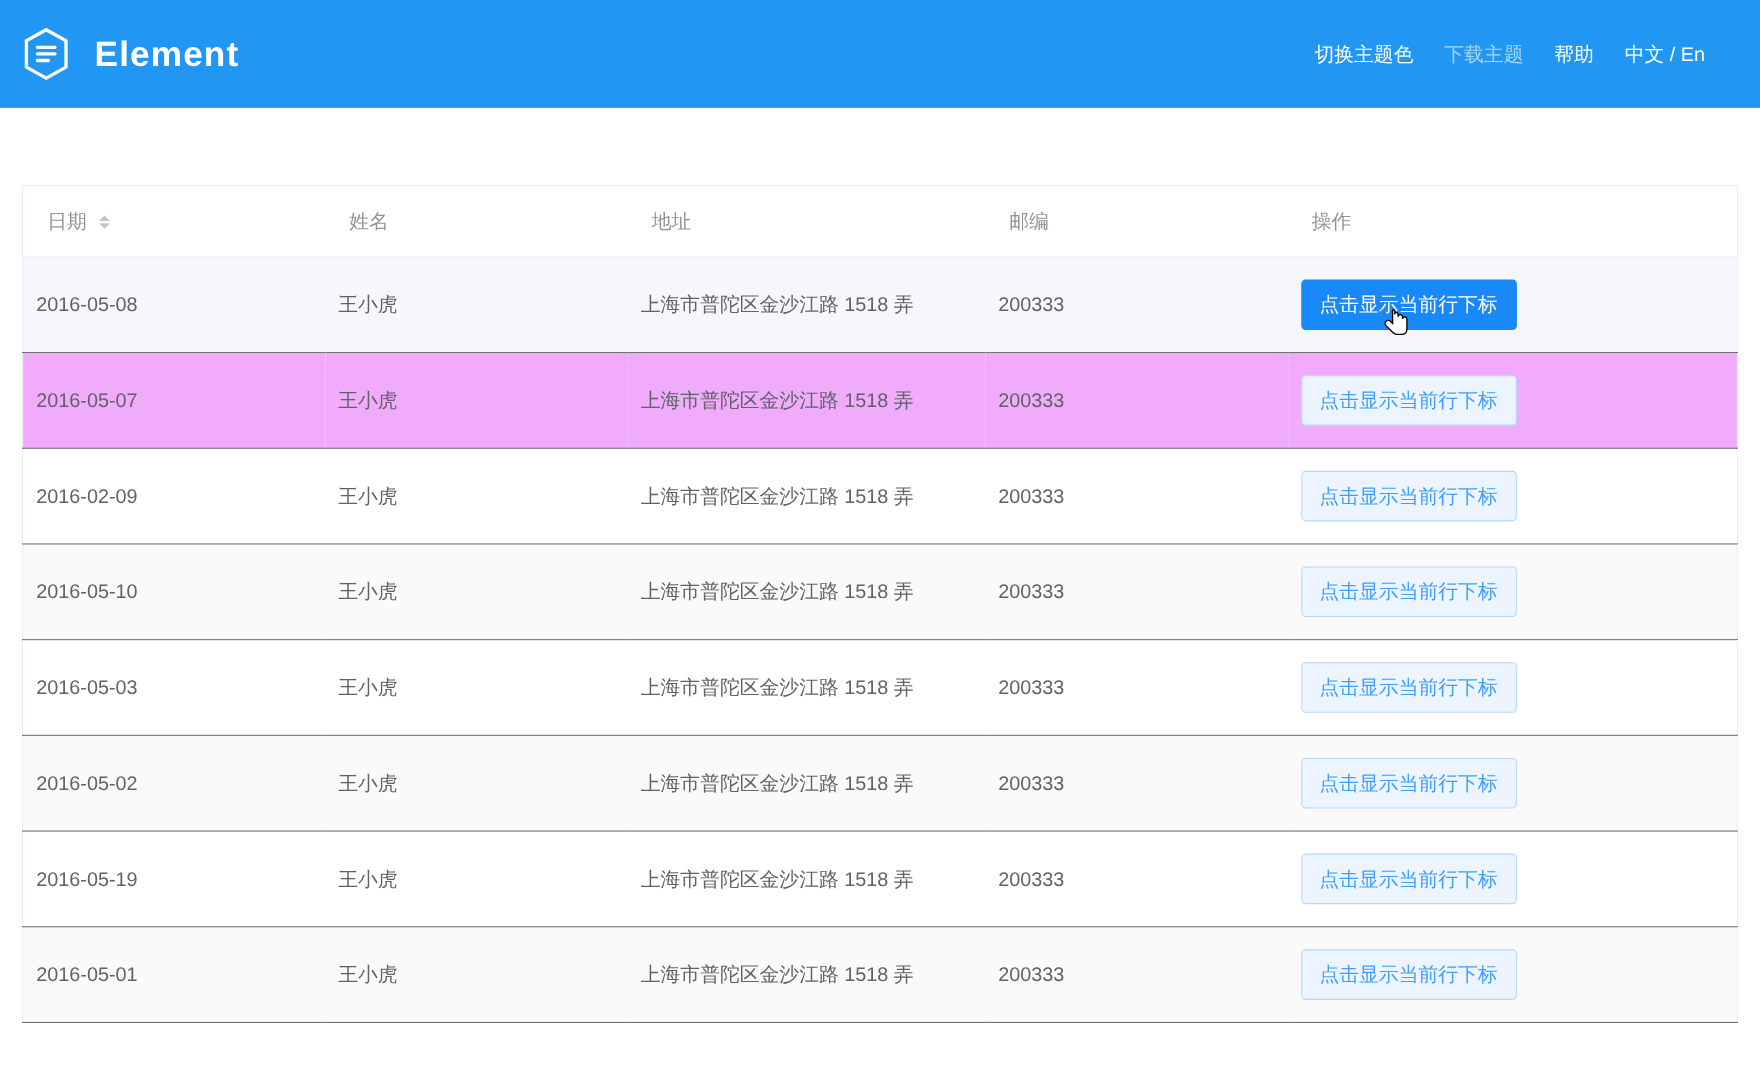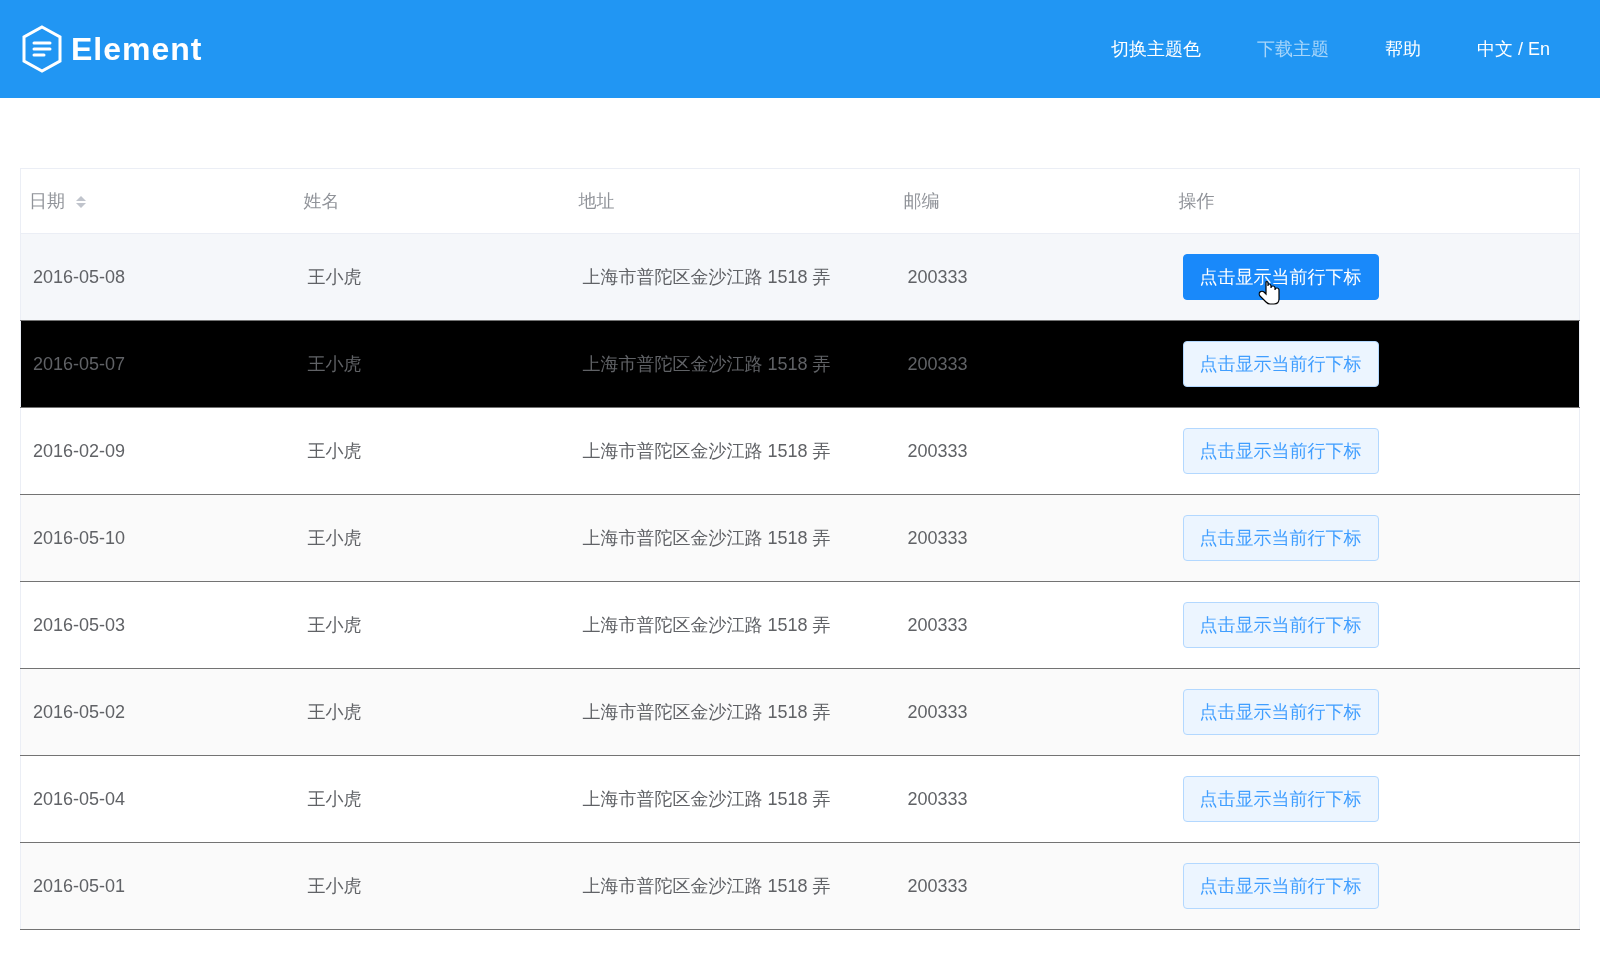--- a/index.html
+++ b/index.html
@@ -16,31 +16,31 @@
       background: #2196f3;
       height: 98px;
       display: flex;
       align-items: center;
       justify-content: space-between;
       padding: 0 20px;
     }
     .logo-container {
       display: flex;
       align-items: center;
-      gap: 7px;
+      gap: 22px;
     }
     .logo-text {
       color: #fff;
       font-size: 32px;
       font-weight: 600;
       letter-spacing: 1px;
     }
     .nav {
       display: flex;
-      gap: 56px;
+      gap: 28px;
       padding-right: 30px;
       margin-left: 42px;
     }
     .nav-item {
       color: #fff;
       font-size: 18px;
       cursor: pointer;
     }
     .nav-item.disabled {
       opacity: 0.6;
@@ -49,40 +49,40 @@
       padding: 70px 20px 0;
     }
     .table {
       width: 100%;
       border-collapse: collapse;
       border: 1px solid #ebeef5;
     }
     .table th {
       background: #fff;
       text-align: left;
-      padding: 20px 8px;
+      padding: 20px 22px;
       font-weight: 500;
       color: #909399;
       font-size: 18px;
       border-bottom: 1px solid #ebeef5;
     }
     .table td {
       padding: 20px 12px;
       font-size: 18px;
       color: #606266;
       border-bottom: 1px solid #737373;
     }
     .table tbody tr:nth-child(even) {
       background: #fafafa;
     }
     .table tbody tr.highlight {
       background: #f5f7fa;
     }
     .table tbody tr.highlight-hover {
-      background: #000000;
+      background: #f0abfc;
     }
     .sort-icon {
       display: inline-flex;
       flex-direction: column;
       margin-left: 6px;
       vertical-align: middle;
       gap: 2px;
     }
     .sort-icon span {
       width: 0;
@@ -195,21 +195,21 @@
         <td><span class="action-btn">点击显示当前行下标</span></td>
       </tr>
       <tr>
         <td>2016-05-02</td>
         <td>王小虎</td>
         <td>上海市普陀区金沙江路 1518 弄</td>
         <td>200333</td>
         <td><span class="action-btn">点击显示当前行下标</span></td>
       </tr>
       <tr>
-        <td>2016-05-04</td>
+        <td>2016-05-19</td>
         <td>王小虎</td>
         <td>上海市普陀区金沙江路 1518 弄</td>
         <td>200333</td>
         <td><span class="action-btn">点击显示当前行下标</span></td>
       </tr>
       <tr>
         <td>2016-05-01</td>
         <td>王小虎</td>
         <td>上海市普陀区金沙江路 1518 弄</td>
         <td>200333</td>

